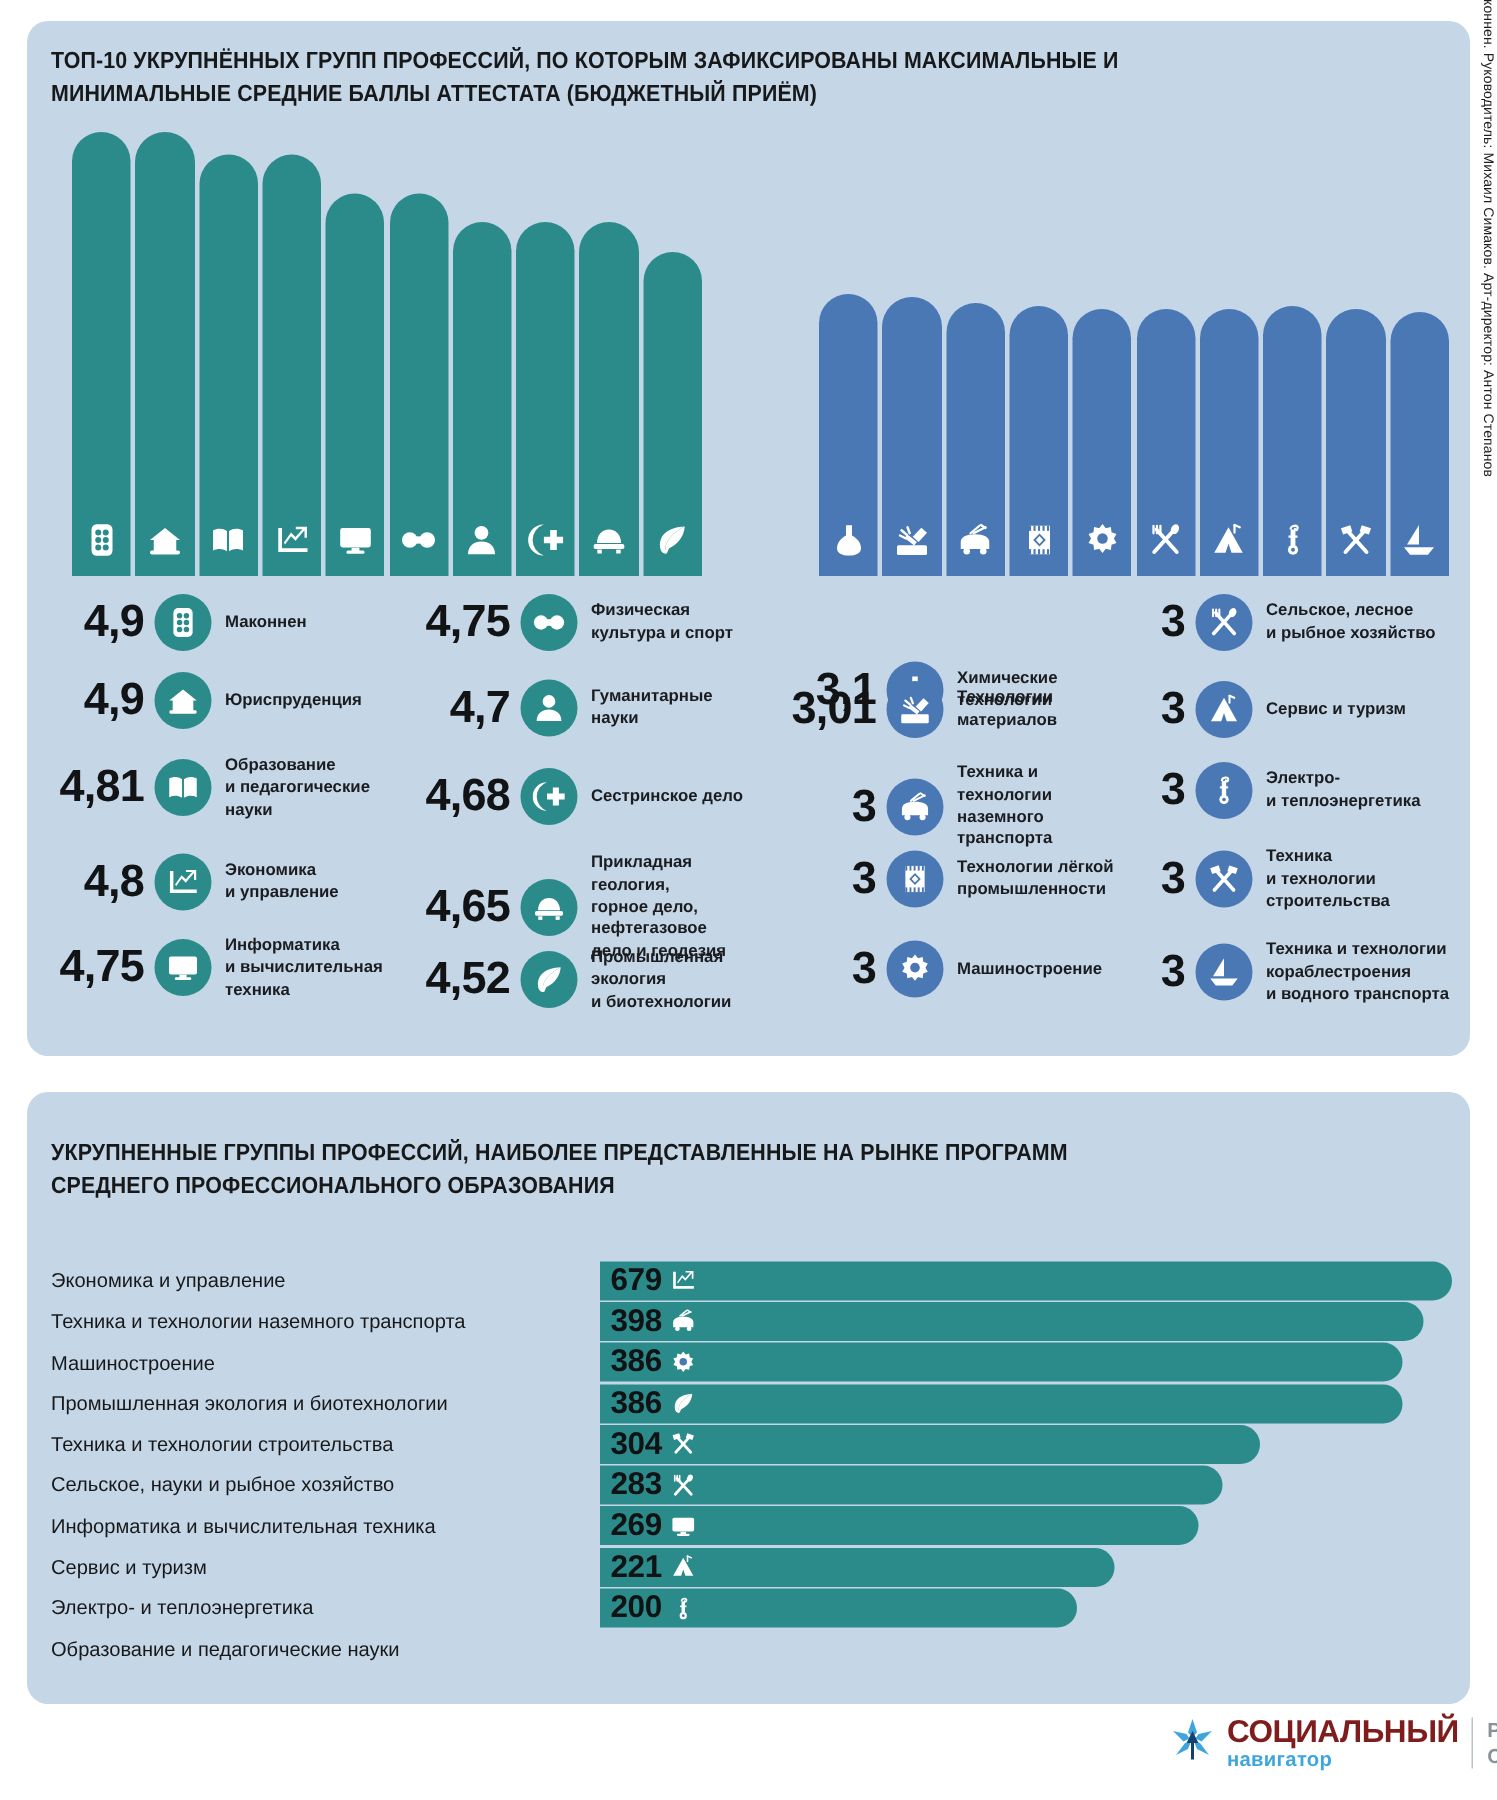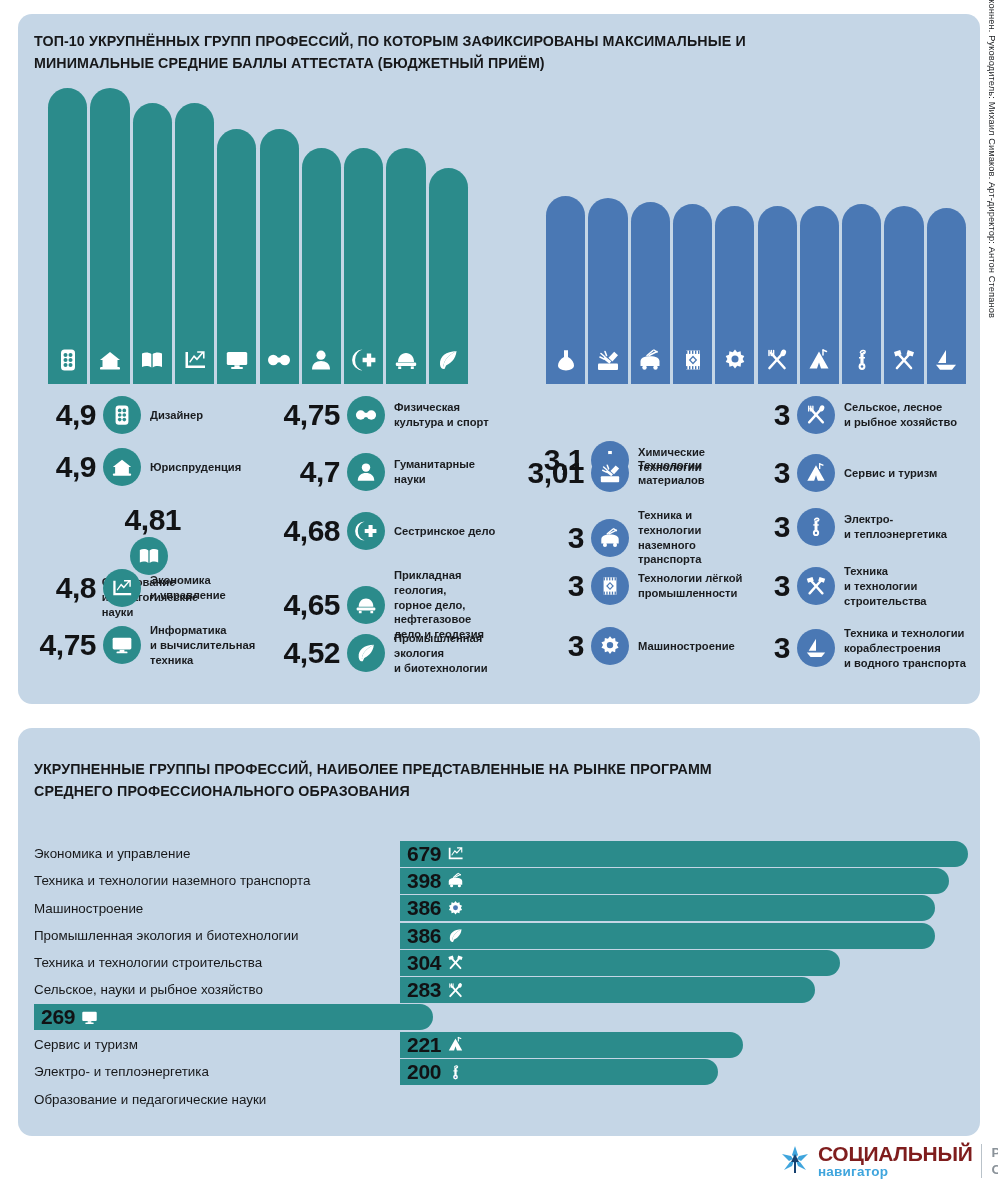--- a/index.html
+++ b/index.html
@@ -388,33 +388,33 @@
           <g fill="#2b8b8b">
             <circle cx="9.5" cy="7" r="2"></circle>
             <circle cx="14.5" cy="7" r="2"></circle>
             <circle cx="9.5" cy="12" r="2"></circle>
             <circle cx="14.5" cy="12" r="2"></circle>
             <circle cx="9.5" cy="17" r="2"></circle>
             <circle cx="14.5" cy="17" r="2"></circle>
           </g>
         </svg>
       </div>
-      <div class="lbl">Дизайнер</div>
+      <div class="lbl">Маконнен</div>
     </div>
     <div class="item" style="position: absolute; top: 52px; width: 100%;">
       <div class="val">4,9</div>
       <div class="circ g">
         <svg width="22" height="22" viewBox="0 0 24 24">
           <path d="M12 4 L22 12 L19.5 12 L19.5 20 L4.5 20 L4.5 12 L2 12 Z" fill="#fff"></path>
           <rect x="2" y="19" width="20" height="2.6" rx="1.2" fill="#fff"></rect>
         </svg>
       </div>
       <div class="lbl">Юриспруденция</div>
     </div>
-    <div class="item" style="position: absolute; top: 107px; width: 100%; flex-direction: column;">
+    <div class="item" style="position: absolute; top: 107px; width: 100%;">
       <div class="val">4,81</div>
       <div class="circ g">
         <svg width="22" height="22" viewBox="0 0 24 24">
           <path d="M2 5.5 C5 4 8.5 4 11.3 6 L11.3 19.5 C8.5 17.6 5 17.6 2 19 Z" fill="#fff"></path>
           <path d="M22 5.5 C19 4 15.5 4 12.7 6 L12.7 19.5 C15.5 17.6 19 17.6 22 19 Z" fill="#fff"></path>
         </svg>
       </div>
       <div class="lbl">Образование<br>и педагогические<br>науки</div>
     </div>
     <div class="item" style="position: absolute; top: 173px; width: 100%;">
@@ -718,20 +718,21 @@
               <line x1="4.5" y1="20" x2="18" y2="5"></line>
               <line x1="19.5" y1="20" x2="6" y2="5"></line>
             </g>
             <path d="M4 2.5 L4 7.5 M6.3 2.5 L6.3 7.5 M8.6 2.5 L8.6 7.5" stroke="#fff" stroke-width="1.5" stroke-linecap="round"></path>
             <ellipse cx="18.3" cy="4.8" rx="2.6" ry="3.4" fill="#fff" transform="rotate(25 18.3 4.8)"></ellipse>
           </svg>
         </span>
       </div>
     </div>
     <div class="hrow" style="top: 163.8px;">
+      <div class="hlbl">Информатика и вычислительная техника</div>
       <div class="hbar" title="Информатика и вычислительная техника — 269" style="width: 398.833px;">
         <span class="hval">269</span>
         <span class="hicon">
           <svg width="17" height="17" viewBox="0 0 24 24">
             <rect x="1.8" y="4" width="20.4" height="13" rx="1.6" fill="#fff"></rect>
             <rect x="9.4" y="17.2" width="5.2" height="2.4" fill="#fff"></rect>
             <rect x="6" y="19" width="12" height="2.1" rx="1" fill="#fff"></rect>
           </svg>
         </span>
       </div>

